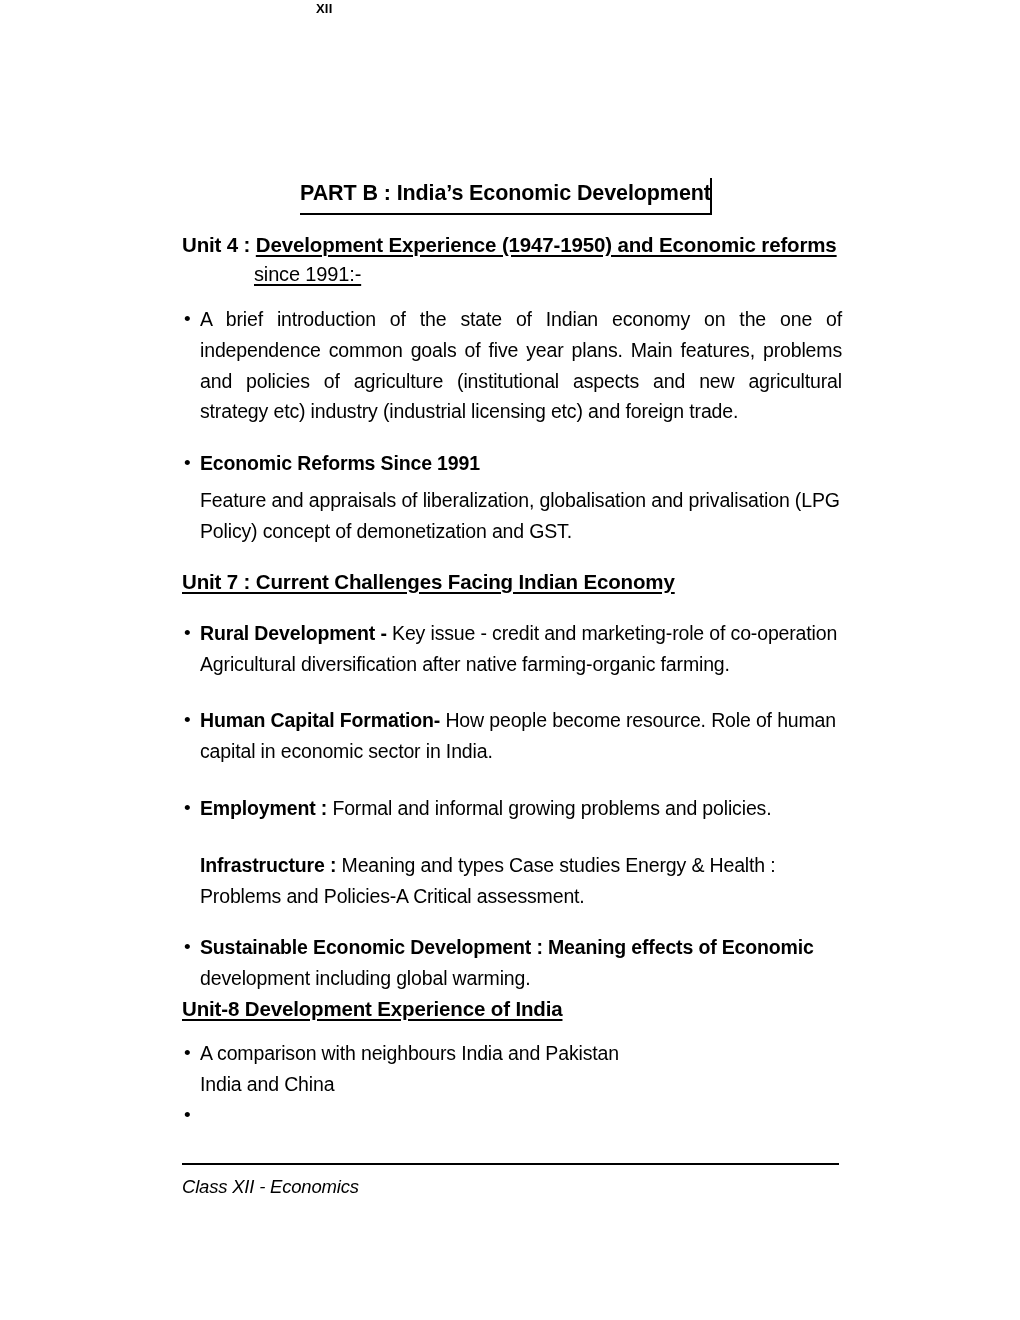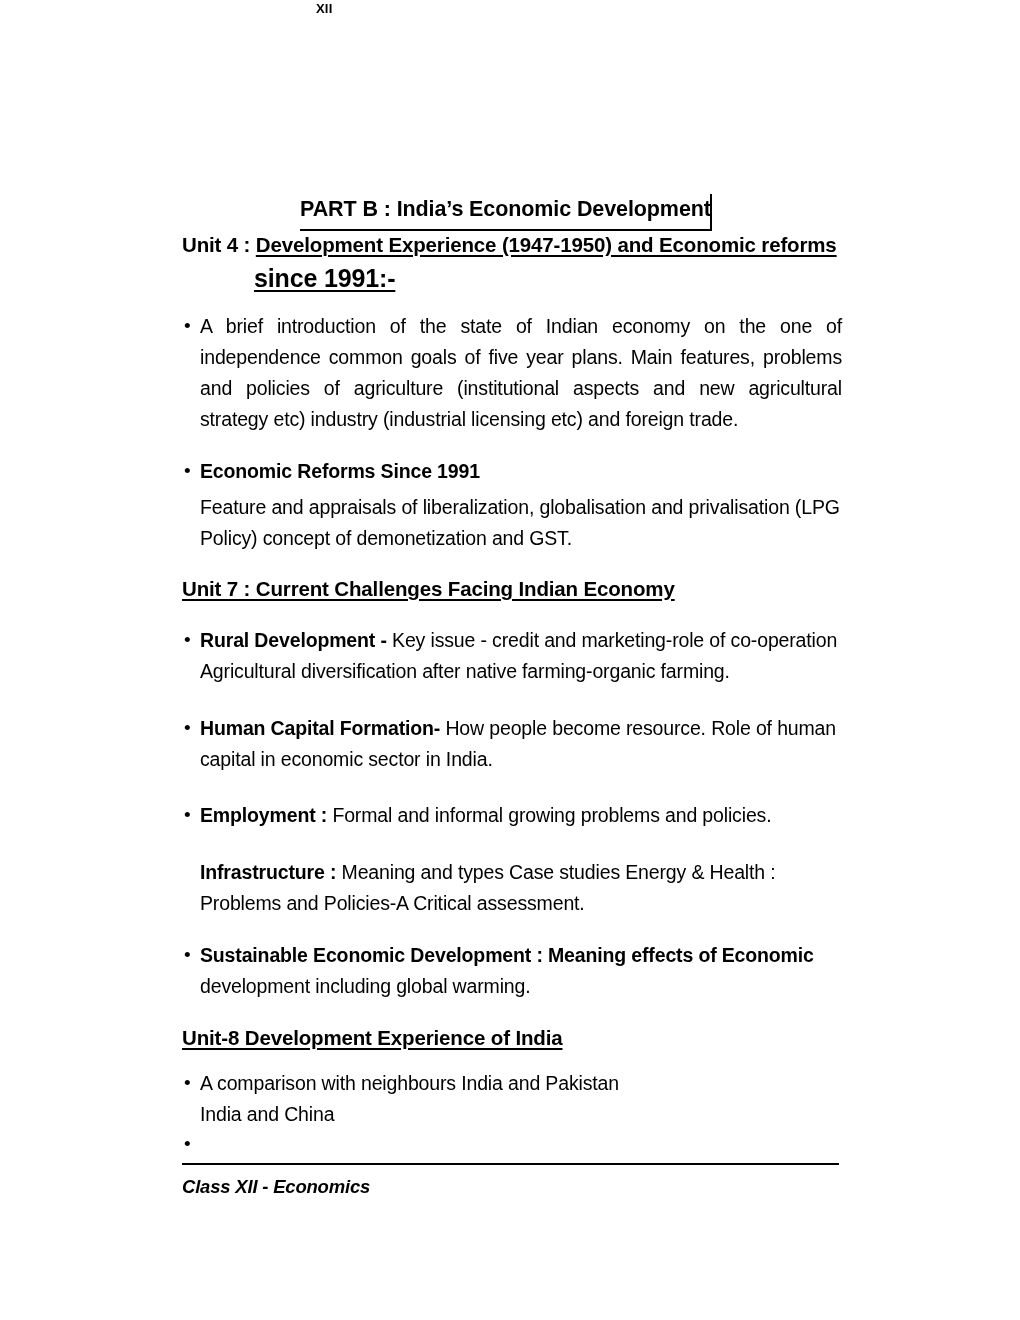--- a/index.html
+++ b/index.html
@@ -22,21 +22,20 @@
     width: 1020px;
     height: 1320px;
   }
 
   
   .part-title-wrap {
     position: absolute;
     left: 300px;
     top: 178px;
     width: 412px;
-    margin-top: 16px;
   }
   .part-title {
     display: block;
     font-size: 21.5px;
     font-weight: bold;
     letter-spacing: -0.1px;
     text-align: center;
     padding: 2px 10px 6px 0px;
     border-right: 2px solid #000;
     border-bottom: 2px solid #000;
@@ -63,32 +62,32 @@
   .unit-head .u {
     text-decoration: underline;
     text-underline-offset: 3px;
   }
   .unit-head .plain {
     text-decoration: none;
   }
   .unit6-line1 { margin: 0; }
   .unit6-line2 {
     margin: 0 0 0 72px;
-    font-size: 25px;
-    font-weight: bold;
+    font-size: 20px;
+    font-weight: normal;
     letter-spacing: -0.15px;
     line-height: 1.48;
   }
   .unit6-line2 .u {
     text-decoration: underline;
     text-underline-offset: 3px;
   }
 
   .heading-gap-7  { margin-top: 20px; }
-  .heading-gap-8  { margin-top: 22px; }
+  .heading-gap-8  { }
 
   
   .row {
     position: relative;
     padding-left: 18px;
     font-size: 19.5px;
     line-height: 1.58;
     letter-spacing: -0.15px;
   }
   .row .bullet {
@@ -125,21 +124,21 @@
     left: 182px;
     top: 1176px;
     width: 657px;
     height: 28px;
   }
   .footer-left {
     position: absolute;
     left: 0;
     top: 0;
     font-size: 18.5px;
-    font-weight: bold;
+    font-weight: normal;
     font-style: italic;
     letter-spacing: -0.2px;
   }
   .footer-page {
     position: absolute;
     left: 316px;
     top: 1px;
     font-size: 13px;
     font-weight: bold;
     letter-spacing: 0.2px;

